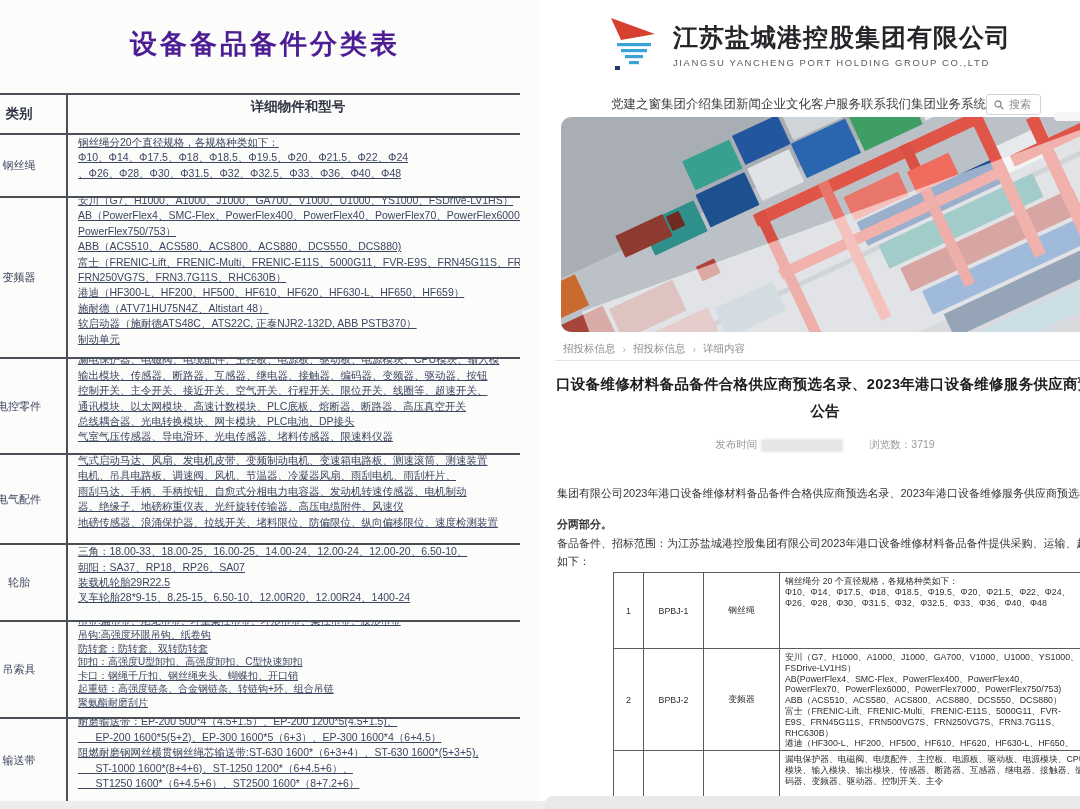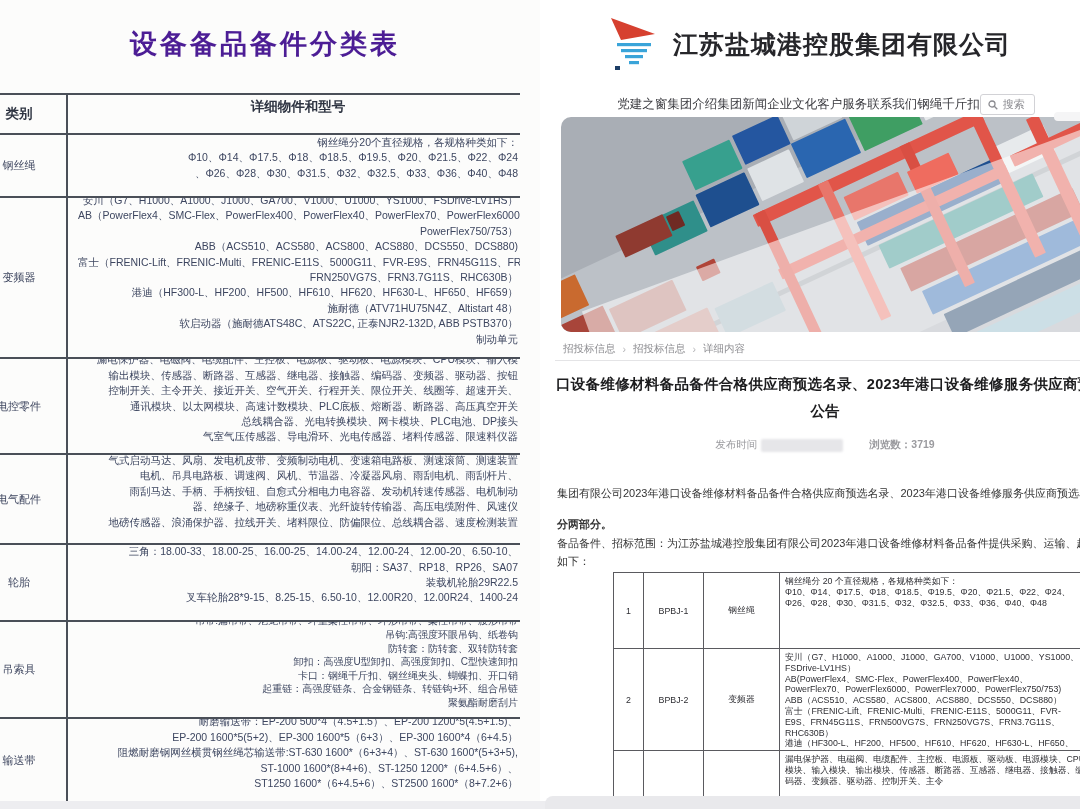--- a/index.html
+++ b/index.html
@@ -12,22 +12,22 @@
              font-size:27px;letter-spacing:3px;color:#4c1d95;}
   .ltable{position:absolute;left:-28px;top:93px;width:548px;border-top:2px solid #4a4f58;
           border-bottom:2px solid #4a4f58;}
   .lrow{display:flex;border-bottom:2px solid #4a4f58;box-sizing:border-box;}
   .lrow:last-child{border-bottom:none;}
   .lcat{width:96px;flex:0 0 96px;border-right:2px solid #4a4f58;display:flex;
         align-items:center;justify-content:center;font-size:11px;color:#3f4760;
         box-sizing:border-box;overflow:hidden;white-space:nowrap;}
   .lhead .lcat{font-size:13.5px;font-weight:700;color:#2e3442;}
   .ldet{flex:1;padding:5px 2px 20px 10px;font-size:10.5px;line-height:15.4px;color:#3d4660;
-        white-space:pre;overflow:hidden;box-sizing:border-box;display:flex;align-items:center;text-align:right;}
-  .ldet>div{width:100%;}
+        white-space:pre;overflow:hidden;box-sizing:border-box;display:flex;align-items:center;}
+  .ldet>div{width:100%;text-decoration:underline;}
   .lhead .ldet{justify-content:center;font-size:13.5px;font-weight:700;color:#2e3442;
                white-space:nowrap;align-items:center;}
   
   .right-page{position:absolute;left:555px;top:0;width:540px;height:809px;background:#ffffff;overflow:hidden;}
   .logo-row{position:absolute;left:52px;top:16px;display:flex;align-items:center;gap:14px;}
   .logo-text-cn{font-family:"DejaVu Serif","Liberation Serif",serif;font-weight:700;
                 font-size:25px;letter-spacing:1px;color:#26262a;}
   .logo-text-en{font-size:9.5px;letter-spacing:1.6px;color:#5a5a5e;margin-top:3px;}
   .nav-bar{position:absolute;left:0;top:94px;width:540px;box-sizing:border-box;
            padding:0 6px 0 8px;display:flex;align-items:center;justify-content:center;
@@ -53,21 +53,21 @@
   .crumb-sep{color:#b5b5b8;}
   .divider{position:absolute;left:0;top:360px;width:540px;border-top:1px solid #e4e4e6;}
   .art-title{position:absolute;left:0;top:375px;width:540px;height:60px;overflow:hidden;}
   .art-title-l1{position:absolute;left:1px;top:0;white-space:nowrap;font-weight:700;
                 font-size:14.5px;color:#1c1c1e;letter-spacing:.3px;}
   .art-title-l2{position:absolute;left:0;top:27px;width:540px;text-align:center;font-weight:700;
                 font-size:14.5px;color:#1c1c1e;}
   .meta-row{position:absolute;left:0;top:438px;width:540px;display:flex;justify-content:center;
             align-items:center;gap:4px;font-size:10.5px;color:#9b9b9f;}
   .blur-box{width:82px;height:13px;background:#e6e6e9;border-radius:2px;filter:blur(1px);}
-  .views{margin-left:22px;font-weight:bold;}
+  .views{margin-left:22px;}
   .para{position:absolute;white-space:nowrap;font-size:11px;color:#333;}
   
   .rtable{position:absolute;left:58px;top:572px;width:479px;height:237px;border:1px solid #5a5a5f;
           box-sizing:border-box;font-size:8.8px;color:#2e2e33;overflow:hidden;display:flex;flex-direction:column;}
   .rrow{display:flex;border-bottom:1px solid #5a5a5f;box-sizing:border-box;flex:0 0 auto;}
   .rrow:last-child{border-bottom:none;flex:1 1 auto;}
   .rcell{border-right:1px solid #5a5a5f;box-sizing:border-box;display:flex;align-items:center;
          justify-content:center;overflow:hidden;}
   .rcell:last-child{border-right:none;}
   .c-no{width:30px;flex:0 0 30px;}
@@ -118,21 +118,21 @@
 通讯模块、以太网模块、高速计数模块、PLC底板、熔断器、断路器、高压真空开关
 总线耦合器、光电转换模块、网卡模块、PLC电池、DP接头
 气室气压传感器、导电滑环、光电传感器、堵料传感器、限速料仪器</div></div>
     </div>
     <div class="lrow" style="height:90px;">
       <div class="lcat">电气配件</div>
       <div class="ldet"><div>气式启动马达、风扇、发电机皮带、变频制动电机、变速箱电路板、测速滚筒、测速装置
 电机、吊具电路板、调速阀、风机、节温器、冷凝器风扇、雨刮电机、雨刮杆片、
 雨刮马达、手柄、手柄按钮、自愈式分相电力电容器、发动机转速传感器、电机制动
 器、绝缘子、地磅称重仪表、光纤旋转传输器、高压电缆附件、风速仪
-地磅传感器、浪涌保护器、拉线开关、堵料限位、防偏限位、总线耦合器、速度检测装置</div></div>
+地磅传感器、浪涌保护器、拉线开关、堵料限位、防偏限位、纵向偏移限位、速度检测装置</div></div>
     </div>
     <div class="lrow" style="height:77px;">
       <div class="lcat">轮胎</div>
       <div class="ldet"><div>三角：18.00-33、18.00-25、16.00-25、14.00-24、12.00-24、12.00-20、6.50-10、
 朝阳：SA37、RP18、RP26、SA07
 装载机轮胎29R22.5
 叉车轮胎28*9-15、8.25-15、6.50-10、12.00R20、12.00R24、1400-24</div></div>
     </div>
     <div class="lrow" style="height:97px;">
       <div class="lcat">吊索具</div>
@@ -161,31 +161,32 @@
     <svg width="52" height="56" viewBox="0 0 52 56">
       <polygon points="4,2 48,18 14,24" fill="#d6402f"></polygon>
       <rect x="10" y="27" width="34" height="3.2" fill="#3aa4d9"></rect>
       <rect x="14" y="33" width="26" height="3.2" fill="#3aa4d9"></rect>
       <rect x="18" y="39" width="18" height="3.2" fill="#3aa4d9"></rect>
       <rect x="22" y="45" width="10" height="3.2" fill="#3aa4d9"></rect>
       <rect x="8" y="50" width="5" height="4" fill="#1c3e66"></rect>
     </svg>
     <div>
       <div class="logo-text-cn">江苏盐城港控股集团有限公司</div>
+      <div class="logo-text-en">JIANGSU YANCHENG PORT HOLDING GROUP CO.,LTD</div>
     </div>
   </div>
 
   <div class="nav-bar">
     <span class="nav-item">党建之窗</span>
     <span class="nav-item">集团介绍</span>
     <span class="nav-item">集团新闻</span>
     <span class="nav-item">企业文化</span>
     <span class="nav-item">客户服务</span>
     <span class="nav-item">联系我们</span>
-    <span class="nav-item">钢绳千斤扣</span>
+    <span class="nav-item">集团业务系统</span>
     <span class="search-box">
       <svg width="10" height="10" viewBox="0 0 10 10">
         <circle cx="4" cy="4" r="3" fill="none" stroke="#8b8b90" stroke-width="1.3"></circle>
         <line x1="6.3" y1="6.3" x2="9.3" y2="9.3" stroke="#8b8b90" stroke-width="1.3"></line>
       </svg>
       <span>搜索</span>
     </span>
   </div>
 
   <div class="hero">

